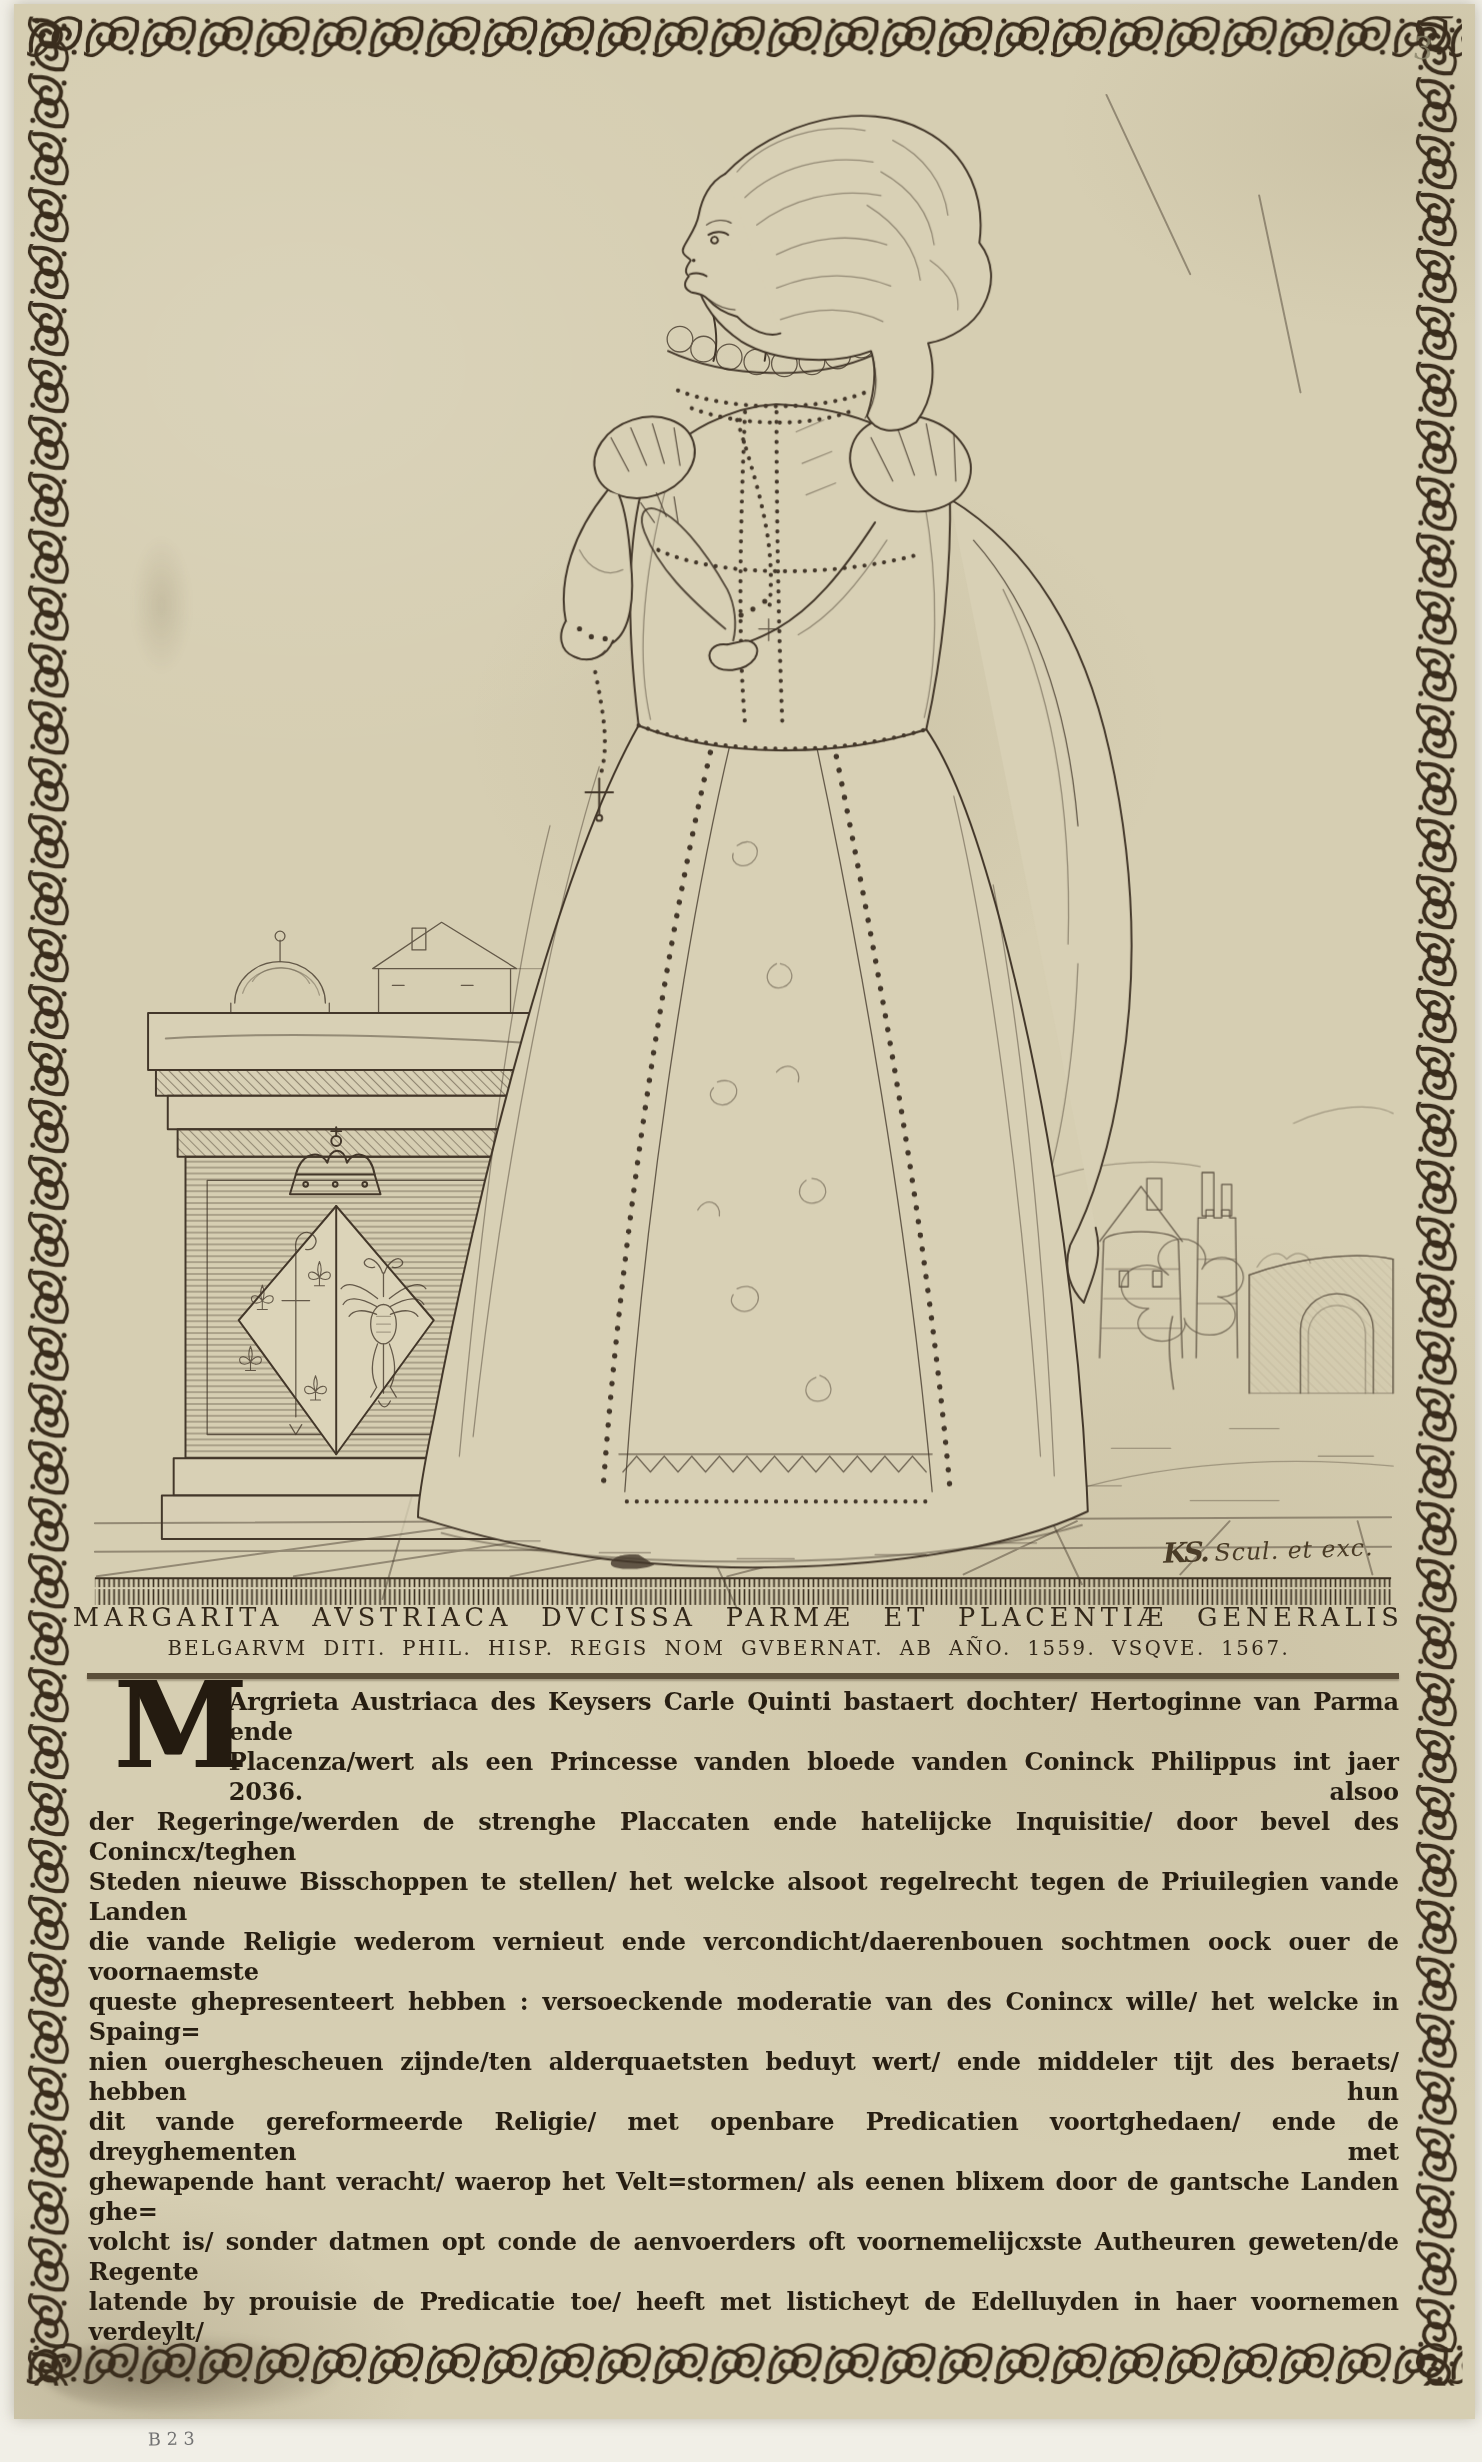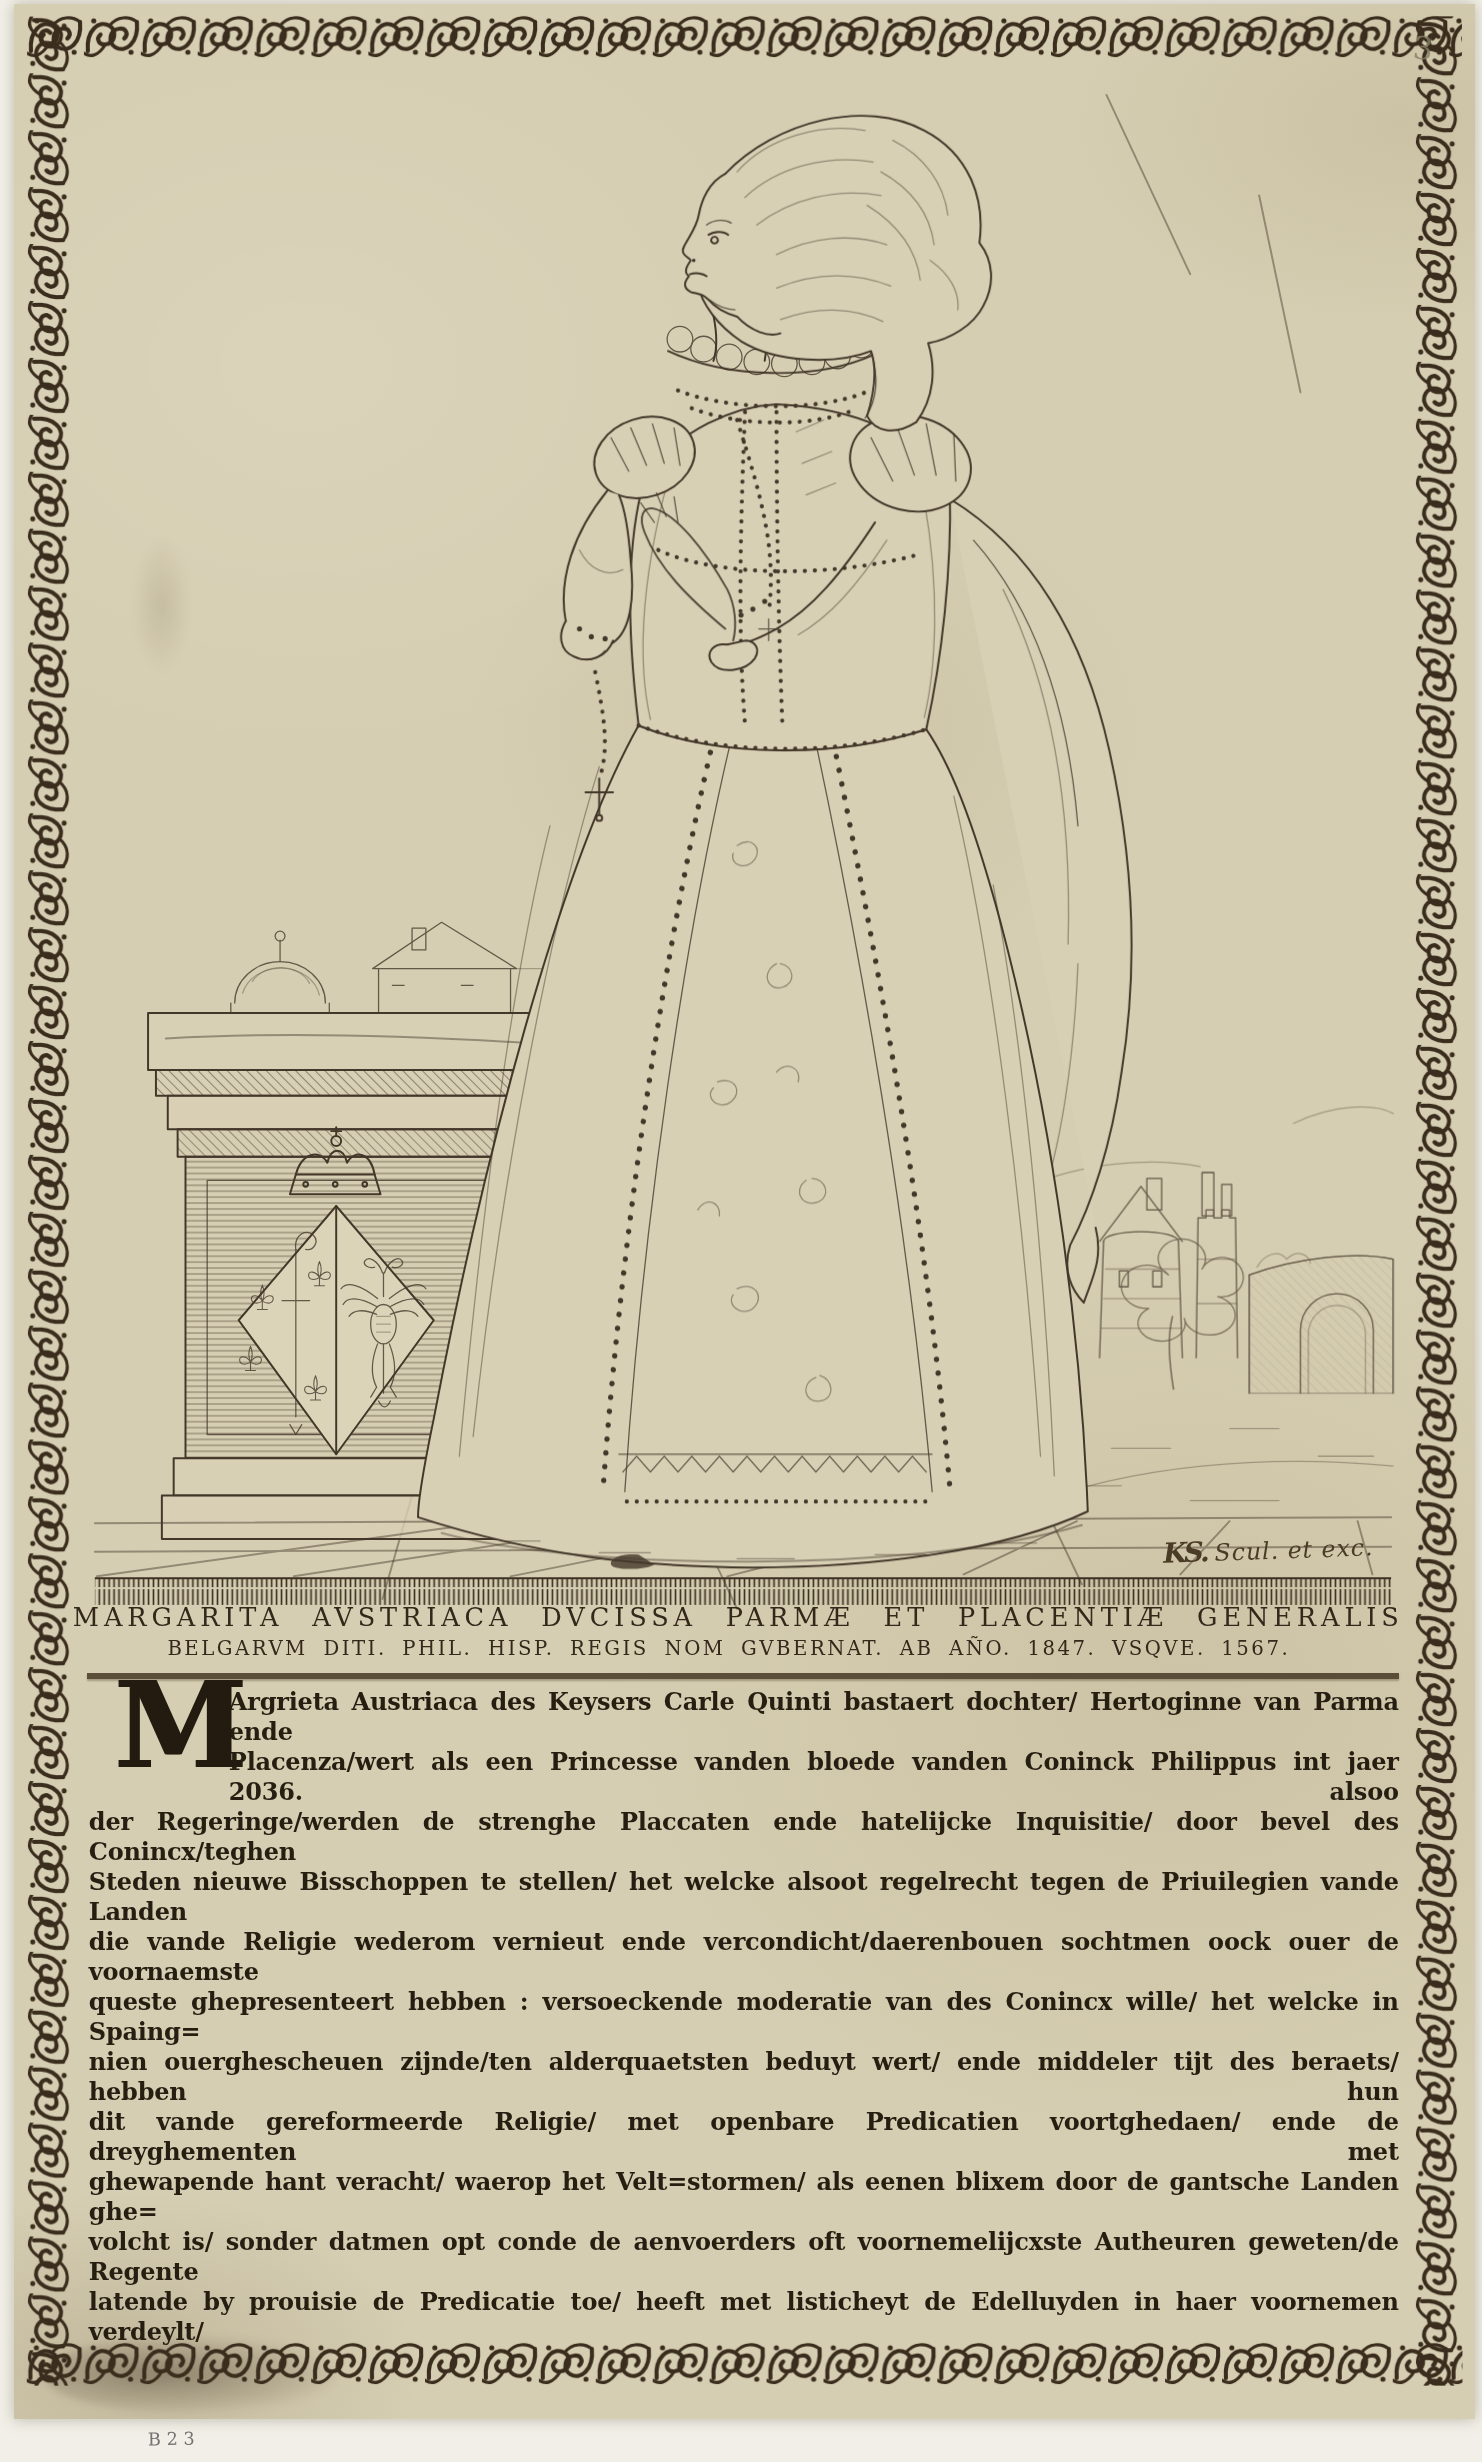--- a/index.html
+++ b/index.html
@@ -449,21 +449,21 @@
       </svg>
 
       
       <div class="sig">
         <span class="mono">KS.</span><span>Scul. et exc.</span>
       </div>
     </div>
 
     <div class="caption">
       <div class="cap1">MARGARITA AVSTRIACA DVCISSA PARMÆ ET PLACENTIÆ GENERALIS</div>
-      <div class="cap2">BELGARVM DITI. PHIL. HISP. REGIS NOM GVBERNAT. AB AÑO. 1847. VSQVE. 1567.</div>
+      <div class="cap2">BELGARVM DITI. PHIL. HISP. REGIS NOM GVBERNAT. AB AÑO. 1559. VSQVE. 1567.</div>
     </div>
     <div class="platerule"></div>
 
     <div class="textblock">
       <div class="dropcap">M</div>
       <div class="tl ind">Argrieta Austriaca des Keysers Carle Quinti bastaert dochter/ Hertoginne van Parma ende</div>
       <div class="tl ind">Placenza/wert als een Princesse vanden bloede vanden Coninck Philippus int jaer 2036. alsoo</div>
       <div class="tl">der Regeringe/werden de strenghe Placcaten ende hatelijcke Inquisitie/ door bevel des Conincx/teghen</div>
       <div class="tl">Steden nieuwe Bisschoppen te stellen/ het welcke alsoot regelrecht tegen de Priuilegien vande Landen</div>
       <div class="tl">die vande Religie wederom vernieut ende vercondicht/daerenbouen sochtmen oock ouer de voornaemste</div>

